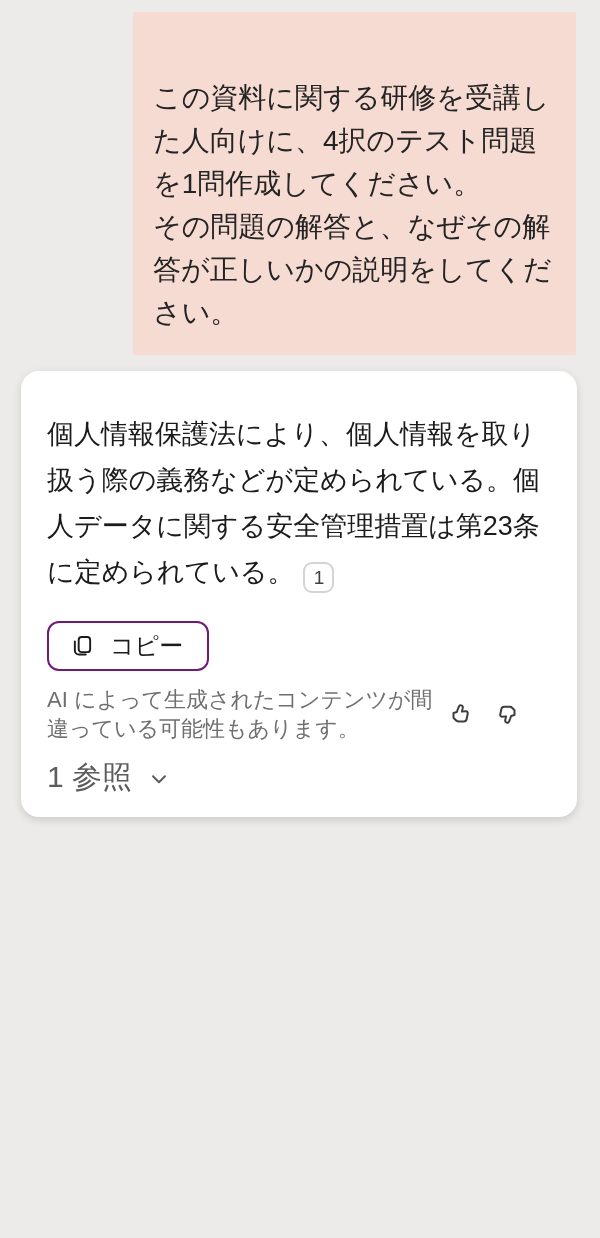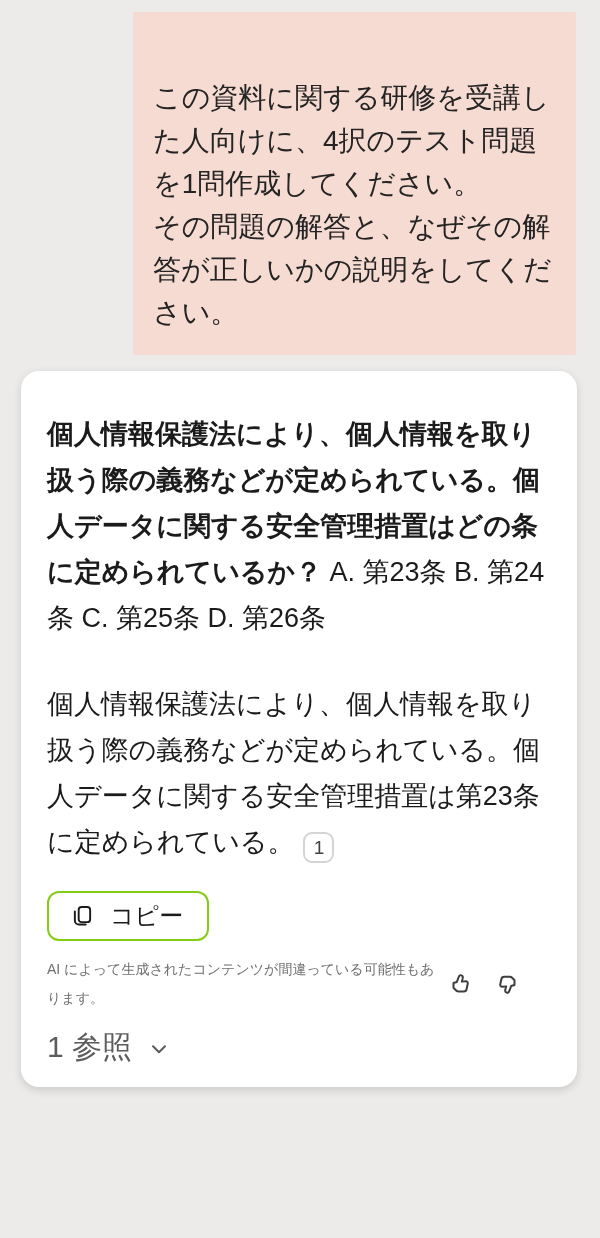--- a/index.html
+++ b/index.html
@@ -58,38 +58,38 @@
   }
 
   .copy-btn {
     display: inline-flex;
     align-items: center;
     gap: 14px;
     height: 50px;
     padding: 0 24px 0 20px;
     margin: 0 0 14px 0;
     background: #ffffff;
-    border: 2px solid #84cc16;
+    border: 2px solid #701a75;
     border-radius: 12px;
     font-family: inherit;
     font-size: 24px;
     color: #1b1b1b;
     cursor: pointer;
   }
   .copy-btn svg { display: block; }
 
   .footer-row {
     display: flex;
     align-items: center;
     justify-content: space-between;
     margin-bottom: 4px;
   }
   .disclaimer {
     max-width: 420px;
-    font-size: 14px;
+    font-size: 22px;
     line-height: 29px;
     color: #6f6f6f;
   }
   .thumbs {
     display: flex;
     align-items: center;
     gap: 14px;
     padding-right: 26px;
   }
   .thumb-btn {
@@ -119,23 +119,20 @@
 <div>
 
   <div class="user-bubble">
     <span>この資料に関する研修を受講した人向けに、4択のテスト問題を1問作成してください。
 その問題の解答と、なぜその解答が正しいかの説明をしてください。</span>
   </div>
 
   <div class="assistant-card">
 
 
-    <p class="question">
-      <strong>個人情報保護法により、個人情報を取り扱う際の義務などが定められている。個人データに関する安全管理措置はどの条に定められているか？</strong><span> A. 第23条 B. 第24条 C. 第25条 D. 第26条</span>
-    </p>
 
 
     <p class="explanation">
       <span>個人情報保護法により、個人情報を取り扱う際の義務などが定められている。個人データに関する安全管理措置は第23条に定められている。</span><span class="cite-badge">1</span>
     </p>
 
     <button class="copy-btn">
       <span>
         <svg width="27" height="27" viewBox="0 0 24 24" fill="none" stroke="#1b1b1b" stroke-width="1.7" stroke-linecap="round" stroke-linejoin="round">
           <rect x="8.6" y="3.6" width="10.2" height="13.4" rx="2.6"></rect>

